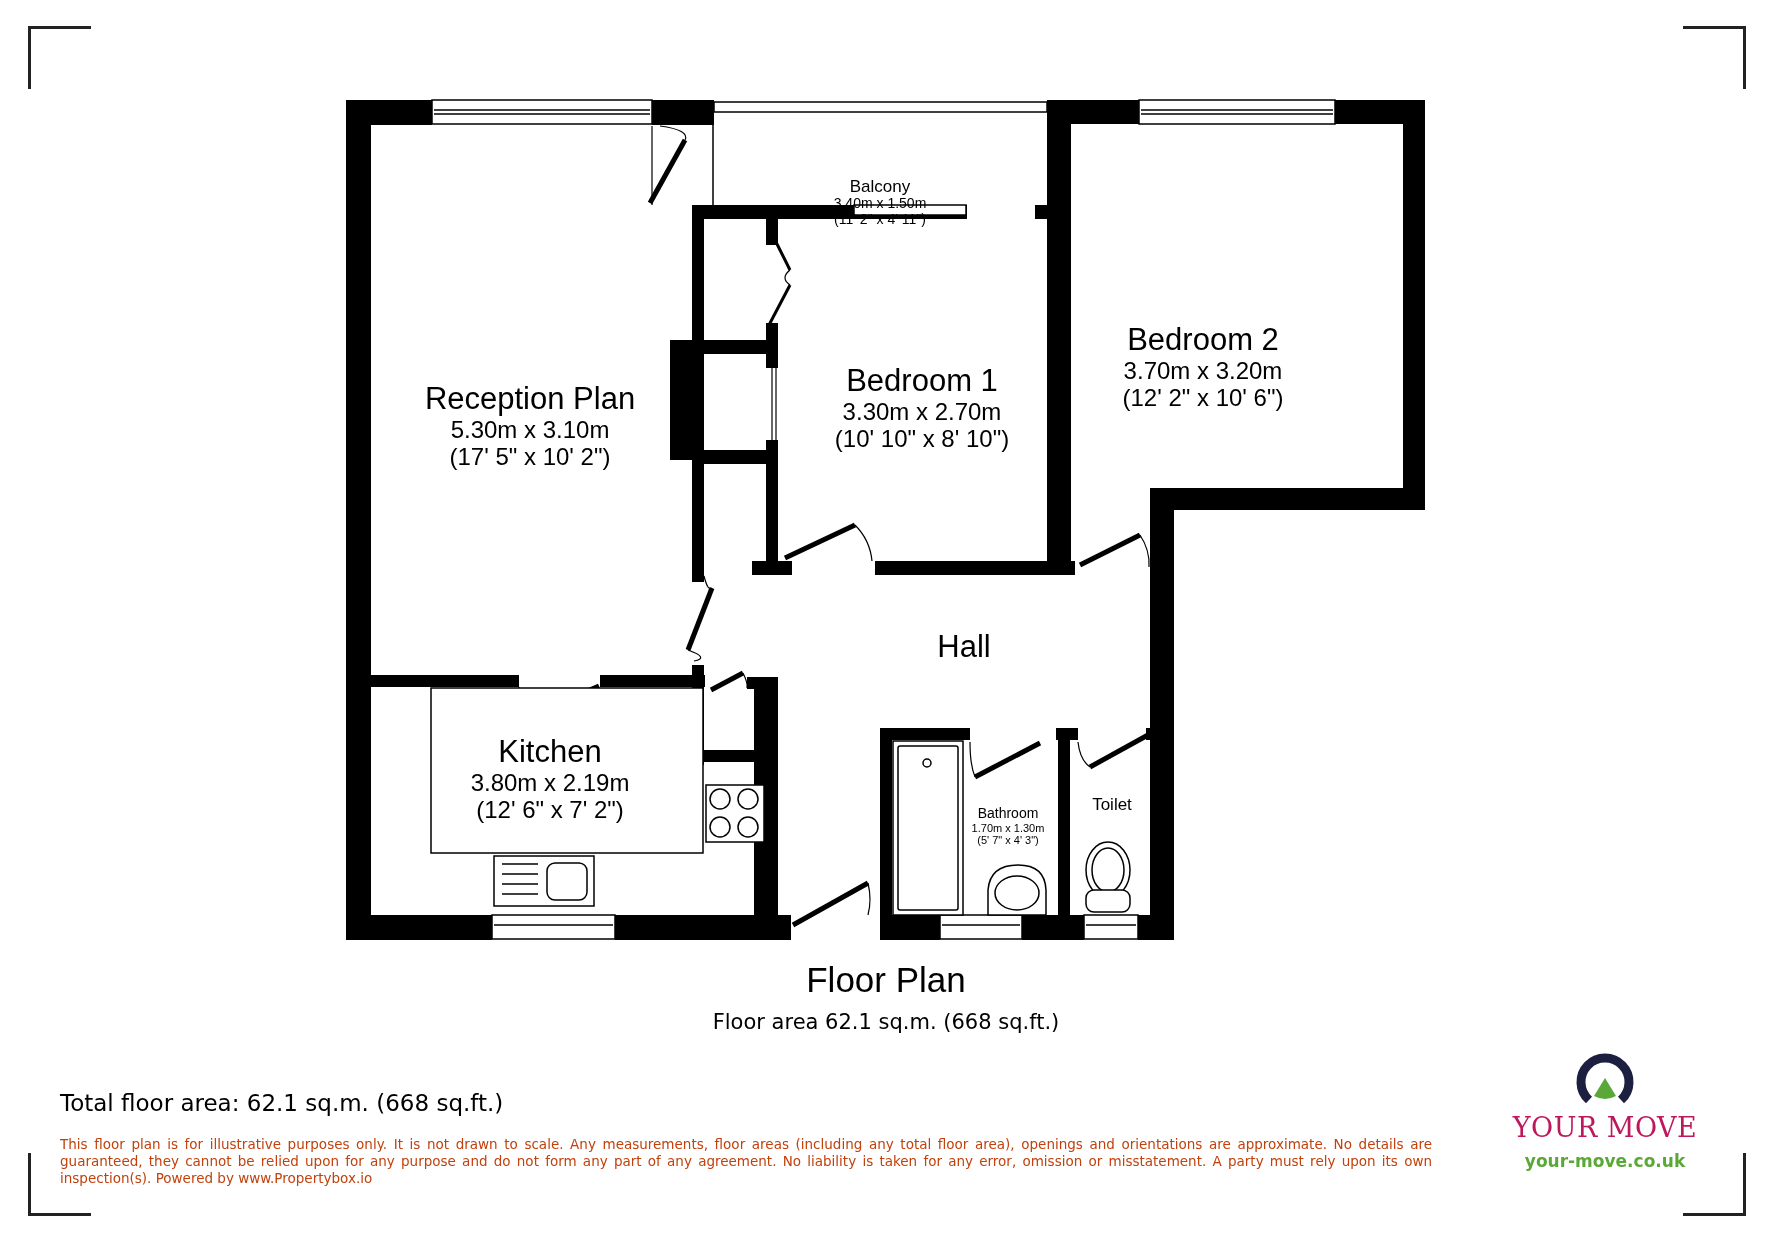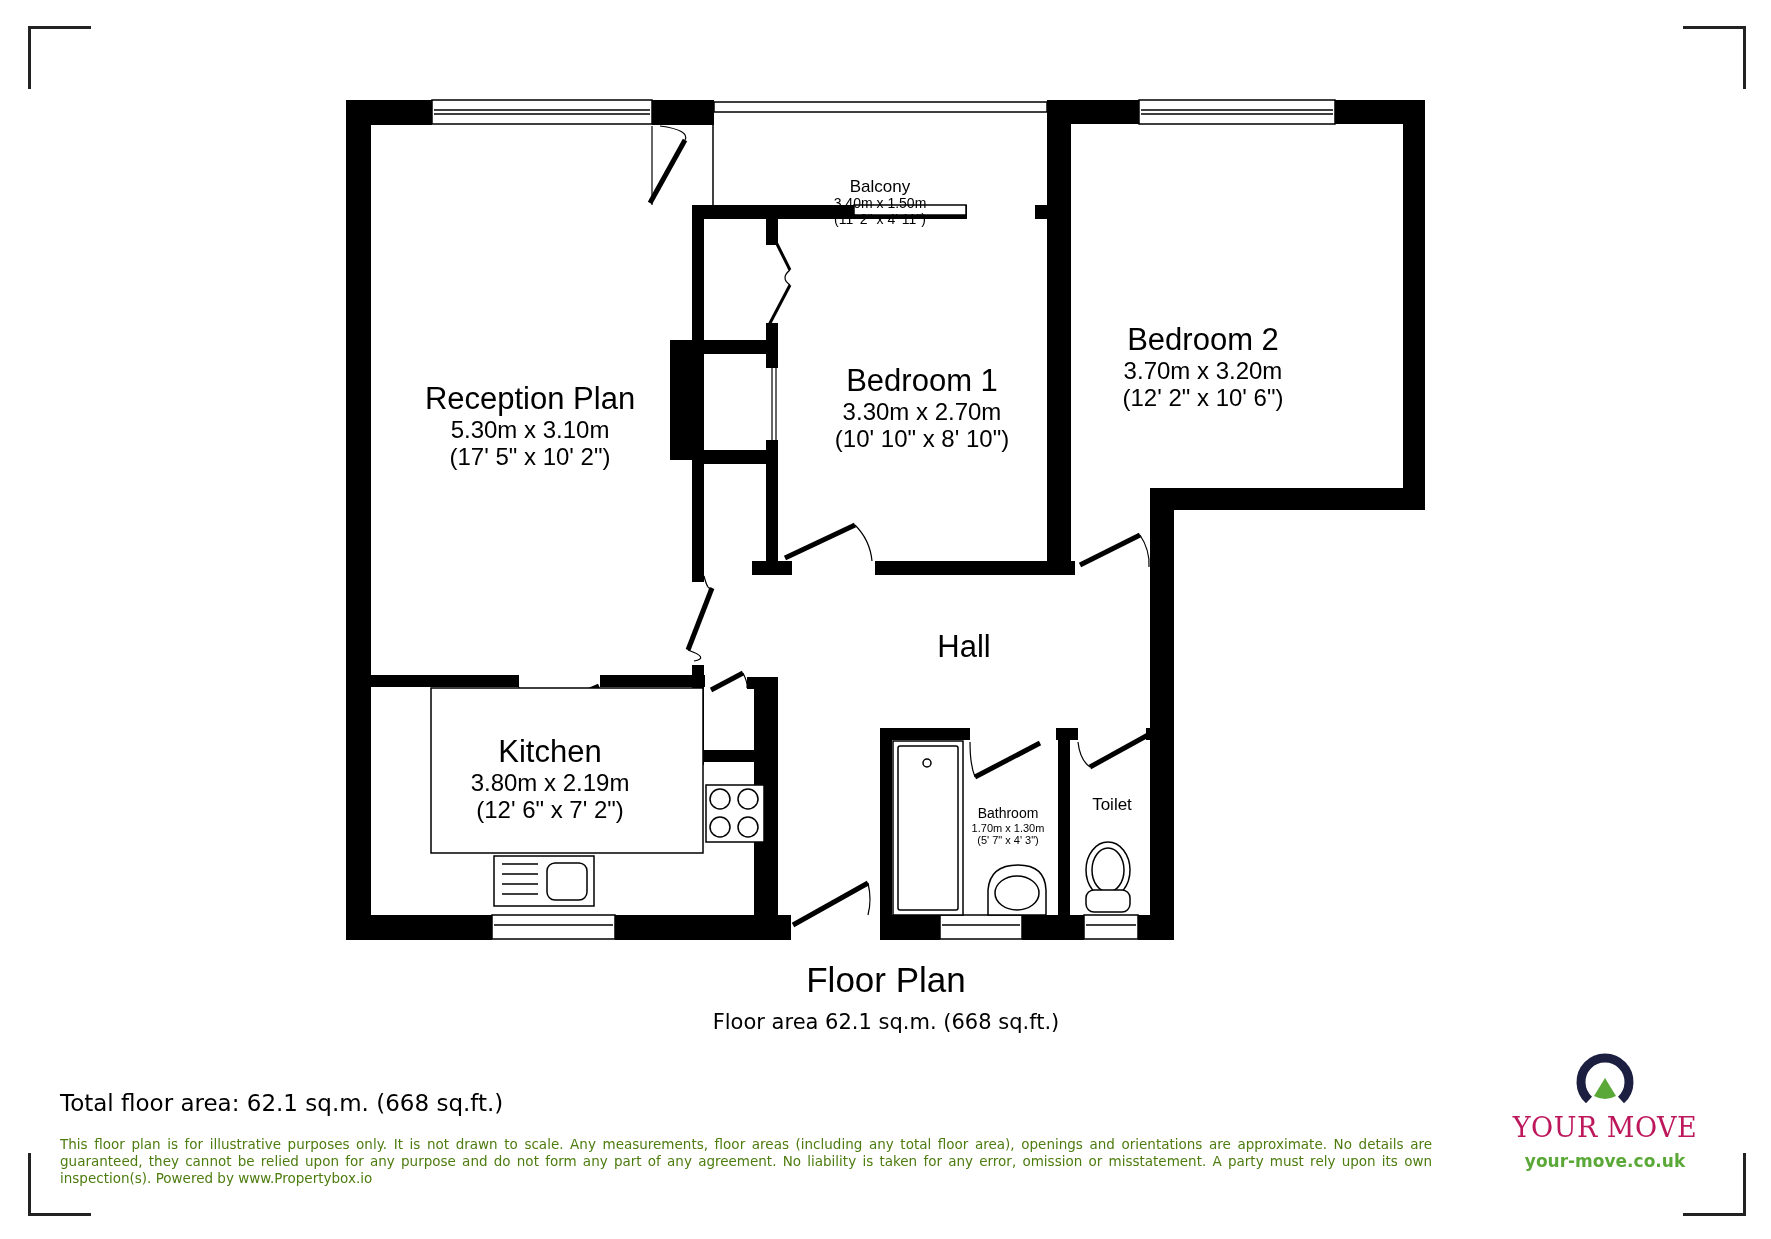--- a/index.html
+++ b/index.html
@@ -7,21 +7,21 @@
   #plan { position: absolute; left: 0; top: 0; }
   .room-label { position: absolute; text-align: center; transform: translateX(-50%); white-space: nowrap; line-height: 1.12; }
   .room-name { font-size: 31px; }
   .room-dim { font-size: 24px; }
   .room-name.small { font-size: 17px; }
   .room-name.xs { font-size: 14px; }
   .room-dim.xs { font-size: 12px; }
   .title { position: absolute; left: 886px; top: 960px; transform: translateX(-50%); font-family: Liberation Sans, sans-serif; font-size: 35px; }
   .subtitle { position: absolute; left: 886px; top: 1010px; transform: translateX(-50%); font-family: "DejaVu Sans", sans-serif; font-size: 21px; white-space: nowrap; text-align: right; }
   .total { position: absolute; left: 60px; top: 1090px; font-family: "DejaVu Sans", sans-serif; font-size: 23px; white-space: nowrap; }
-  .disclaimer { position: absolute; left: 60px; top: 1136px; width: 1372px; font-family: "DejaVu Sans", sans-serif; font-size: 13.5px; line-height: 17px; text-align: justify; color: #4d7c0f; }
+  .disclaimer { position: absolute; left: 60px; top: 1136px; width: 1372px; font-family: "DejaVu Sans", sans-serif; font-size: 13.5px; line-height: 17px; text-align: justify; color: #c2410c; }
   .logo { position: absolute; left: 1500px; top: 1050px; width: 210px; text-align: center; }
   .logo-text { font-family: "DejaVu Serif", serif; font-size: 27px; color: #be185d; letter-spacing: 0.5px; margin-top: 2px; }
   .logo-url { font-family: "DejaVu Sans", sans-serif; font-size: 17px; color: #5aa837; font-weight: bold; margin-top: 8px; }
   .corner { position: absolute; width: 60px; height: 60px; border-color: #222; border-style: solid; border-width: 0; }
 </style>
 </head>
 <body>
 
 <div class="corner" style="left:28px;top:26px;border-top-width:3px;border-left-width:3px;"></div>
 <div class="corner" style="left:1683px;top:26px;border-top-width:3px;border-right-width:3px;"></div>

